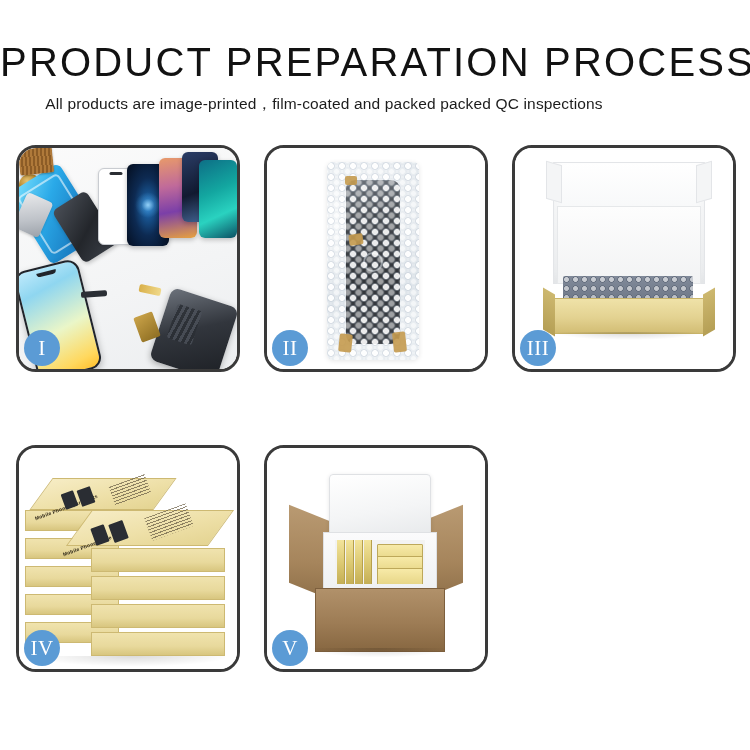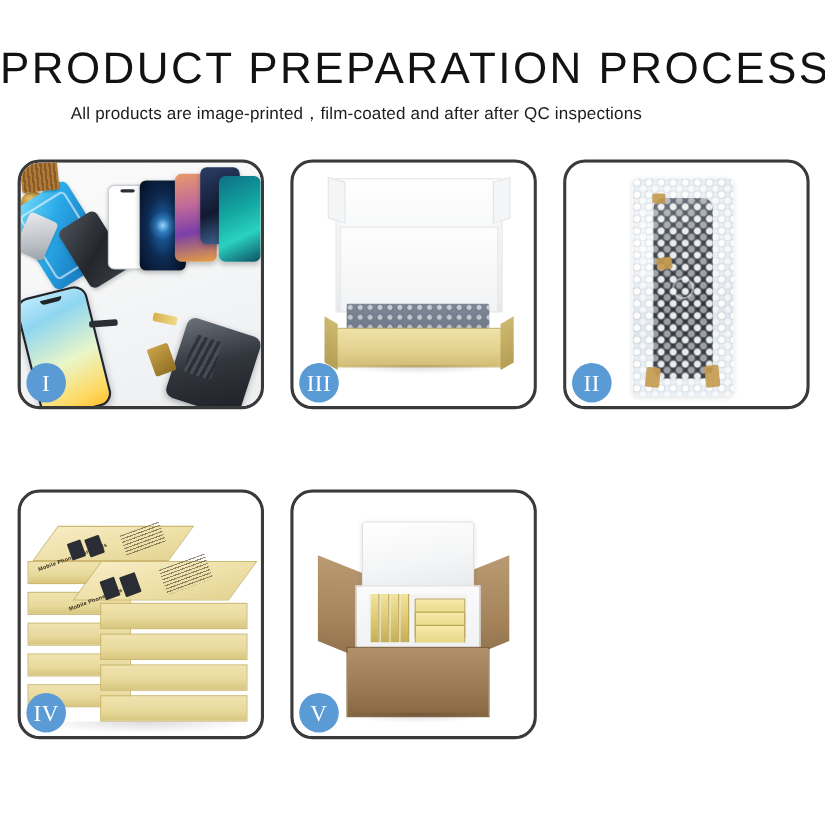--- a/index.html
+++ b/index.html
@@ -422,21 +422,21 @@
   .p6-shadow {
     position:absolute; left:30px; top:186px; width:168px; height:10px;
     background: radial-gradient(ellipse at 50% 0%, rgba(0,0,0,.13) 0%, rgba(0,0,0,0) 76%);
   }
 </style>
 </head>
 <body>
 
 <div class="header">
   <h1 class="page-title">PRODUCT PREPARATION PROCESS</h1>
-  <p class="page-subtitle">All products are image-printed，film-coated and after after QC inspections</p>
+  <p class="page-subtitle">All products are image-printed，film-coated and packed packed QC inspections</p>
 </div>
 
 <div class="panel-grid">
 
   <div class="panel">
     <div class="panel-photo p1">
       <div class="ph p1-film"></div>
       <div class="ph p1-darkphone"></div>
       <div class="ph p1-glass"></div>
       <div class="ph p1-blue"></div>
@@ -449,43 +449,43 @@
       <div class="p1-coil"></div>
       <div class="comp p1-strip"></div>
       <div class="comp p1-flex1"></div>
       <div class="comp p1-flex2"></div>
       <div class="p1-cable"></div>
     </div>
     <div class="badge">I</div>
   </div>
 
   <div class="panel">
-    <div class="panel-photo p3">
-      <div class="p3-lid"></div>
-      <div class="p3-foam"></div>
-      <div class="p3-wrap"></div>
-      <div class="p3-box"></div>
-      <div class="p3-shadow"></div>
-    </div>
-    <div class="badge">III</div>
-  </div>
-
-  <div class="panel">
     <div class="panel-photo p2">
       <div class="p2-bag">
         <div class="p2-part"></div>
         <div class="p2-bubbles"></div>
         <div class="p2-bubbles b2"></div>
       </div>
       <div class="p2-tape p2-t1"></div>
       <div class="p2-tape p2-t2"></div>
       <div class="p2-tape p2-t3"></div>
       <div class="p2-tape p2-t4"></div>
     </div>
     <div class="badge">II</div>
+  </div>
+
+  <div class="panel">
+    <div class="panel-photo p3">
+      <div class="p3-lid"></div>
+      <div class="p3-foam"></div>
+      <div class="p3-wrap"></div>
+      <div class="p3-box"></div>
+      <div class="p3-shadow"></div>
+    </div>
+    <div class="badge">III</div>
   </div>
 
   <div class="panel">
     <div class="panel-photo p4">
 
       <div class="stack-box" style="left:6px;  top:62px;  width:92px; height:19px;"></div>
       <div class="stack-box" style="left:6px;  top:90px;  width:92px; height:19px;"></div>
       <div class="stack-box" style="left:6px;  top:118px; width:92px; height:19px;"></div>
       <div class="stack-box" style="left:6px;  top:146px; width:92px; height:19px;"></div>
       <div class="stack-box" style="left:6px;  top:174px; width:92px; height:19px;"></div>

